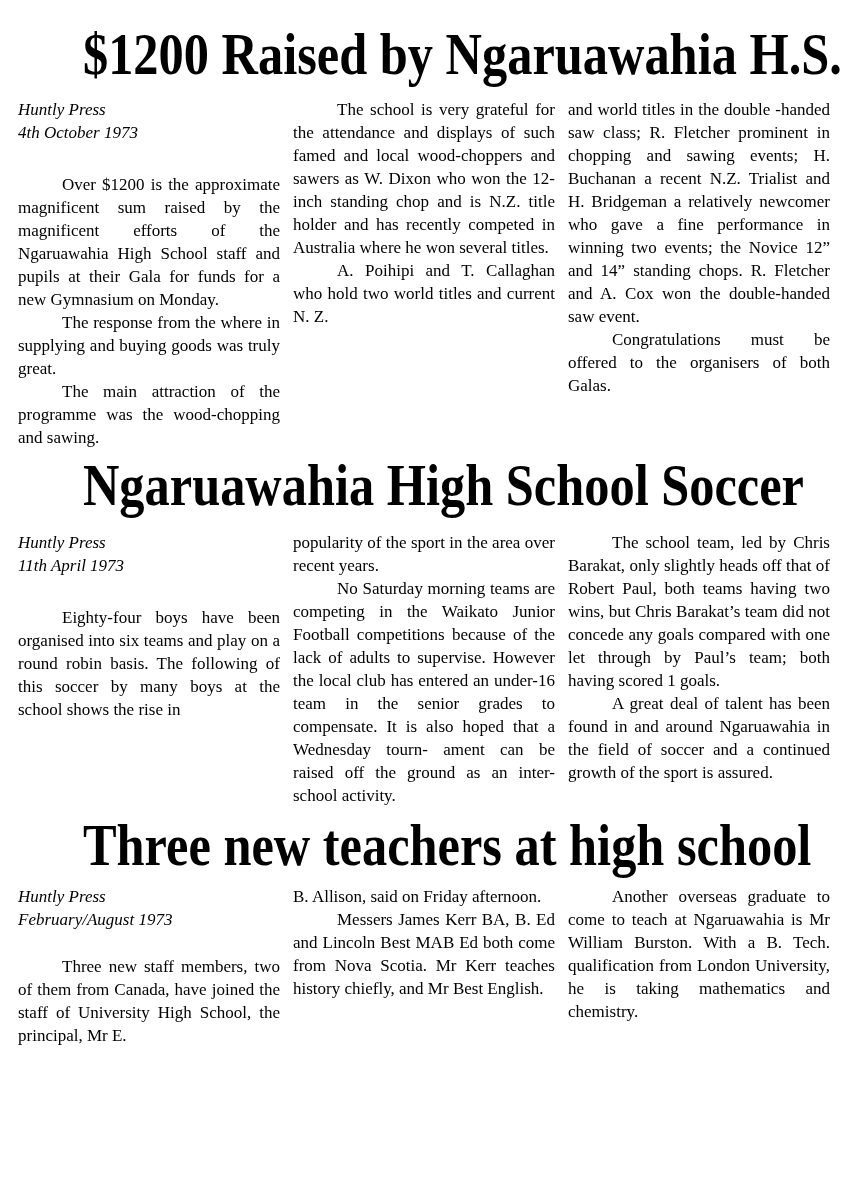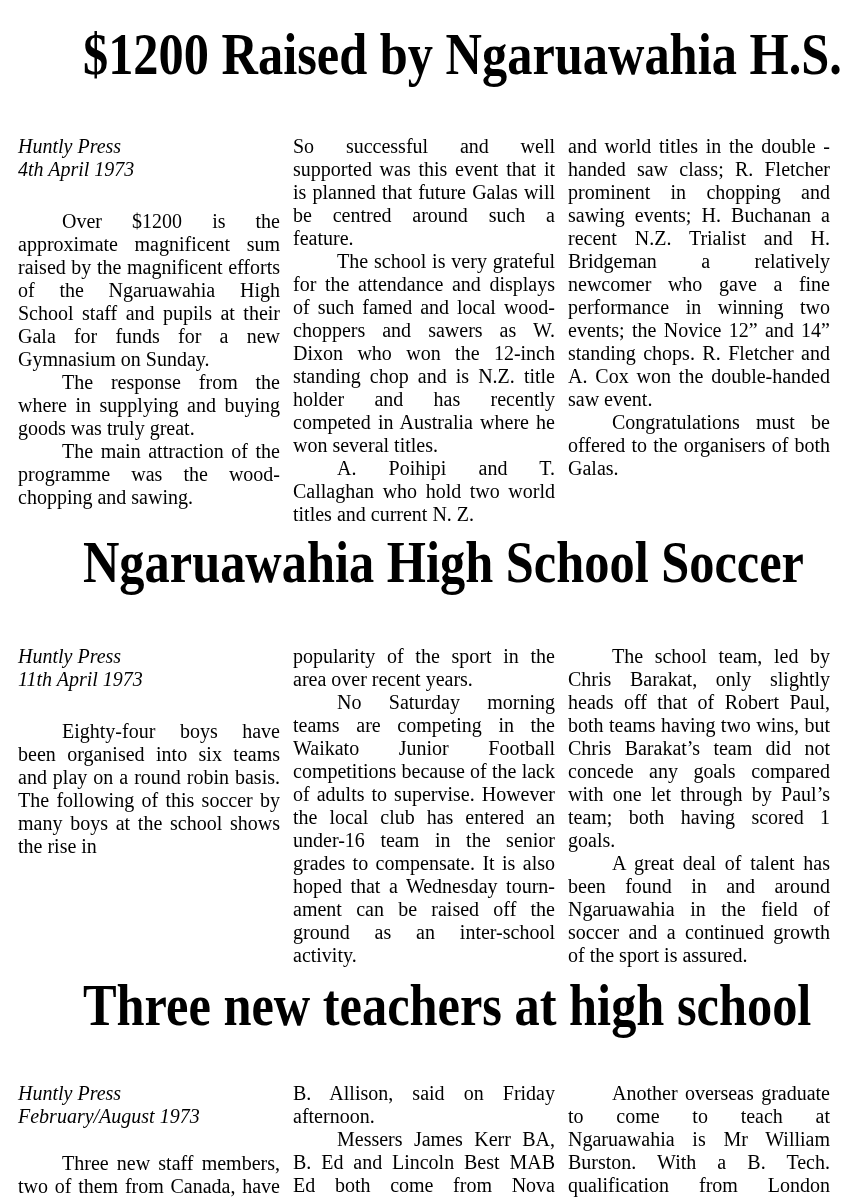--- a/index.html
+++ b/index.html
@@ -17,47 +17,46 @@
   }
   .headline.h1 { margin-top: 24px; margin-bottom: 0; }
   .headline.h2 { margin-top: 6px; }
   .headline.h3 { margin-top: 8px; }
   .cols { display: flex; gap: 13px; }
   .cols.c1 { margin-top: 14px; }
   .cols.c2 { margin-top: 16px; }
   .cols.c3 { margin-top: 10px; }
   .col {
     flex: 1 1 0; min-width: 0;
-    font-size: 20px; line-height: 23px;
-    text-align: justify; text-justify: inter-word; margin-top: 37px;
+    font-size: 17px; line-height: 23px;
+    text-align: justify; text-justify: inter-word;
   }
   .dateline { font-style: italic; margin-bottom: 24px; }
   .dl1 { margin-bottom: 29px; }
   .col p { margin: 0; }
   .col p.ind { text-indent: 44px; }
 </style>
 </head>
 <body>
 
 <div class="page">
 
   <article>
     <h1 class="headline h1">$1200 Raised by Ngaruawahia H.S.</h1>
     <div class="cols c1">
       <div class="col">
         <div class="dateline dl1">
           <div>Huntly Press</div>
-          <div>4th April 1973</div>
+          <div>4th October 1973</div>
         </div>
-        <p class="ind">Over $1200 is the approximate magnificent sum raised by the magnificent efforts of the Ngaruawahia High School staff and pupils at their Gala for funds for a new Gymnasium on Sunday.</p>
+        <p class="ind">Over $1200 is the approximate magnificent sum raised by the magnificent efforts of the Ngaruawahia High School staff and pupils at their Gala for funds for a new Gymnasium on Monday.</p>
         <p class="ind">The response from the where in supplying and buying goods was truly great.</p>
         <p class="ind">The main attraction of the programme was the wood-chopping and sawing.</p>
       </div>
       <div class="col">
-        <p>So successful and well supported was this event that it is planned that future Galas will be centred around such a feature.</p>
         <p class="ind">The school is very grateful for the attendance and displays of such famed and local wood-choppers and sawers as W. Dixon who won the 12-inch standing chop and is N.Z. title holder and has recently competed in Australia where he won several titles.</p>
         <p class="ind">A. Poihipi and T. Callaghan who hold two world titles and current N. Z.</p>
       </div>
       <div class="col">
         <p>and world titles in the double -handed saw class; R. Fletcher prominent in chopping and sawing events; H. Buchanan a recent N.Z. Trialist and H. Bridgeman a relatively newcomer who gave a fine performance in winning two events; the Novice 12” and 14” standing chops. R. Fletcher and A. Cox won the double-handed saw event.</p>
         <p class="ind">Congratulations must be offered to the organisers of both Galas.</p>
       </div>
     </div>
   </article>
 

